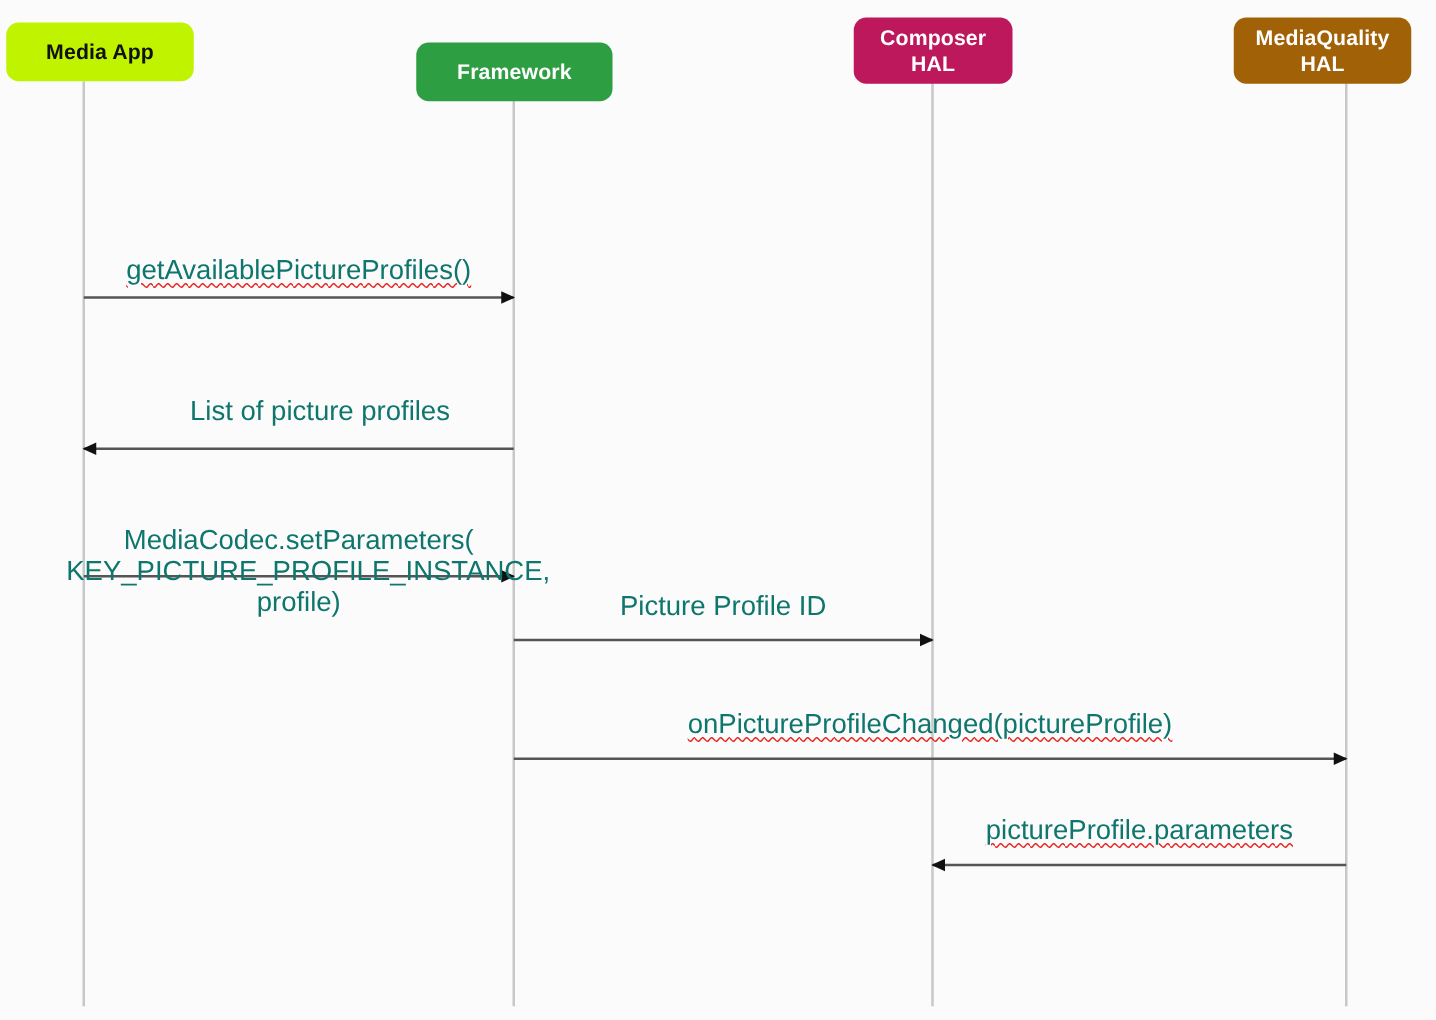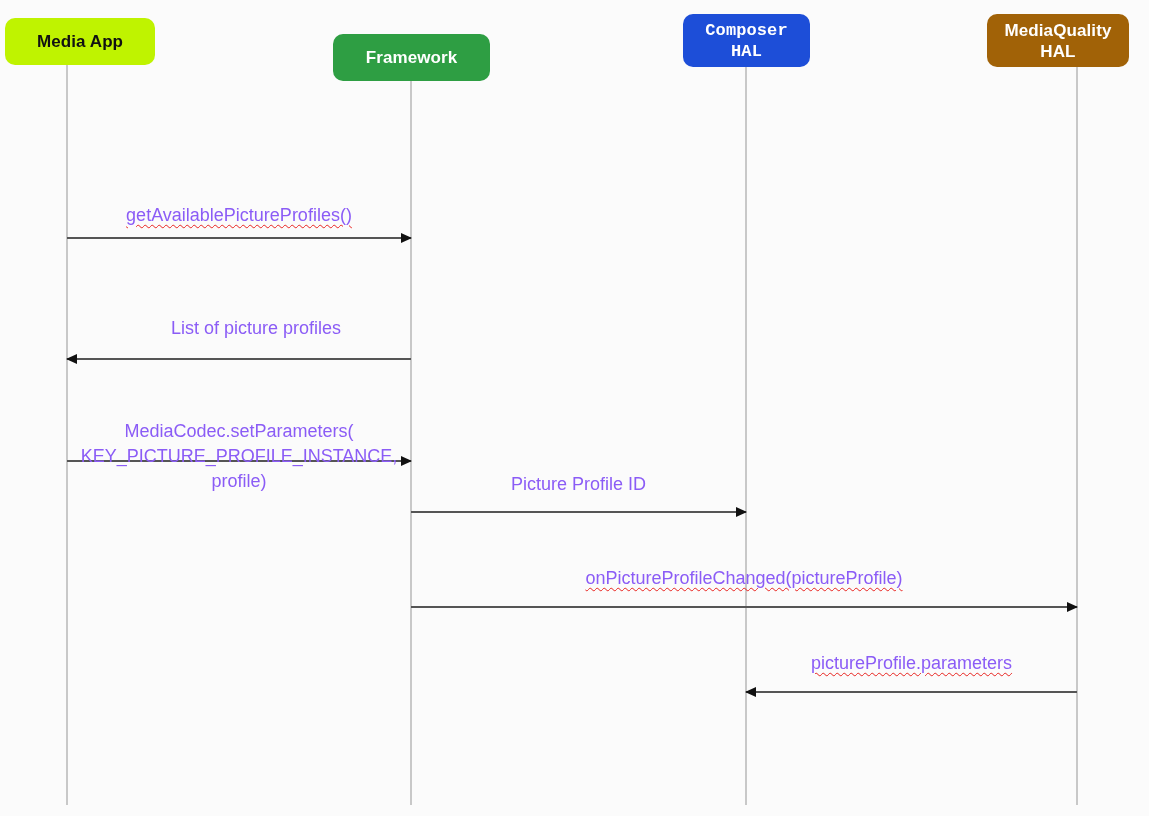--- a/index.html
+++ b/index.html
@@ -70,23 +70,23 @@
   }
   .arrowhead.left {
     left: -1px;
     border-right: 11px solid #111111;
   }
 
   
   .msg-label {
     position: absolute;
     text-align: center;
-    font-size: 18px;
+    font-size: 22px;
     line-height: 25px;
-    color: #8b5cf6;
+    color: #0f766e;
     white-space: pre-line;
     pointer-events: none;
   }
   .msg-label.spell {
     text-decoration: underline wavy #e8231f;
     text-decoration-thickness: 1px;
     text-underline-offset: 3px;
     -webkit-text-decoration: underline wavy #e8231f;
   }
 </style>
@@ -96,21 +96,21 @@
 <div id="diagram" style="width: 1149px; height: 816px; background: rgb(251, 251, 251);">
   <div id="lifelines-layer">
       <div class="lifeline" style="left: 66px; top: 65px; height: 740px; background: rgb(200, 200, 200);"></div>
       <div class="lifeline" style="left: 410px; top: 65px; height: 740px; background: rgb(200, 200, 200);"></div>
       <div class="lifeline" style="left: 745px; top: 65px; height: 740px; background: rgb(200, 200, 200);"></div>
       <div class="lifeline" style="left: 1076px; top: 65px; height: 740px; background: rgb(200, 200, 200);"></div>
     </div>
   <div id="participants-layer">
       <div class="participant" style="left: 5px; top: 18px; width: 150px; height: 47px; background: rgb(191, 243, 0); color: rgb(17, 17, 17);">Media App</div>
       <div class="participant" style="left: 333px; top: 34px; width: 157px; height: 47px; background: rgb(46, 158, 67); color: rgb(255, 255, 255);">Framework</div>
-      <div class="participant" style="left: 683px; top: 14px; width: 127px; height: 53px; background: #1d4ed8; color: rgb(255, 255, 255); font-family: Liberation Mono, monospace;">Composer
+      <div class="participant" style="left: 683px; top: 14px; width: 127px; height: 53px; background: #be185d; color: rgb(255, 255, 255);">Composer
 HAL</div>
       <div class="participant" style="left: 987px; top: 14px; width: 142px; height: 53px; background: #a16207; color: rgb(255, 255, 255);">MediaQuality
 HAL</div>
     </div>
   <div id="messages-layer">
       <div class="message" style="left: 67px; top: 237px; width: 344px;">
         <div class="msg-line" style="background: rgb(85, 85, 85);"></div>
         <div class="arrowhead right" style="border-left-color: rgb(17, 17, 17);"></div>
       </div>
       <div class="msg-label spell" style="left: 53px; width: 372px; top: 203px;">getAvailablePictureProfiles()</div>

